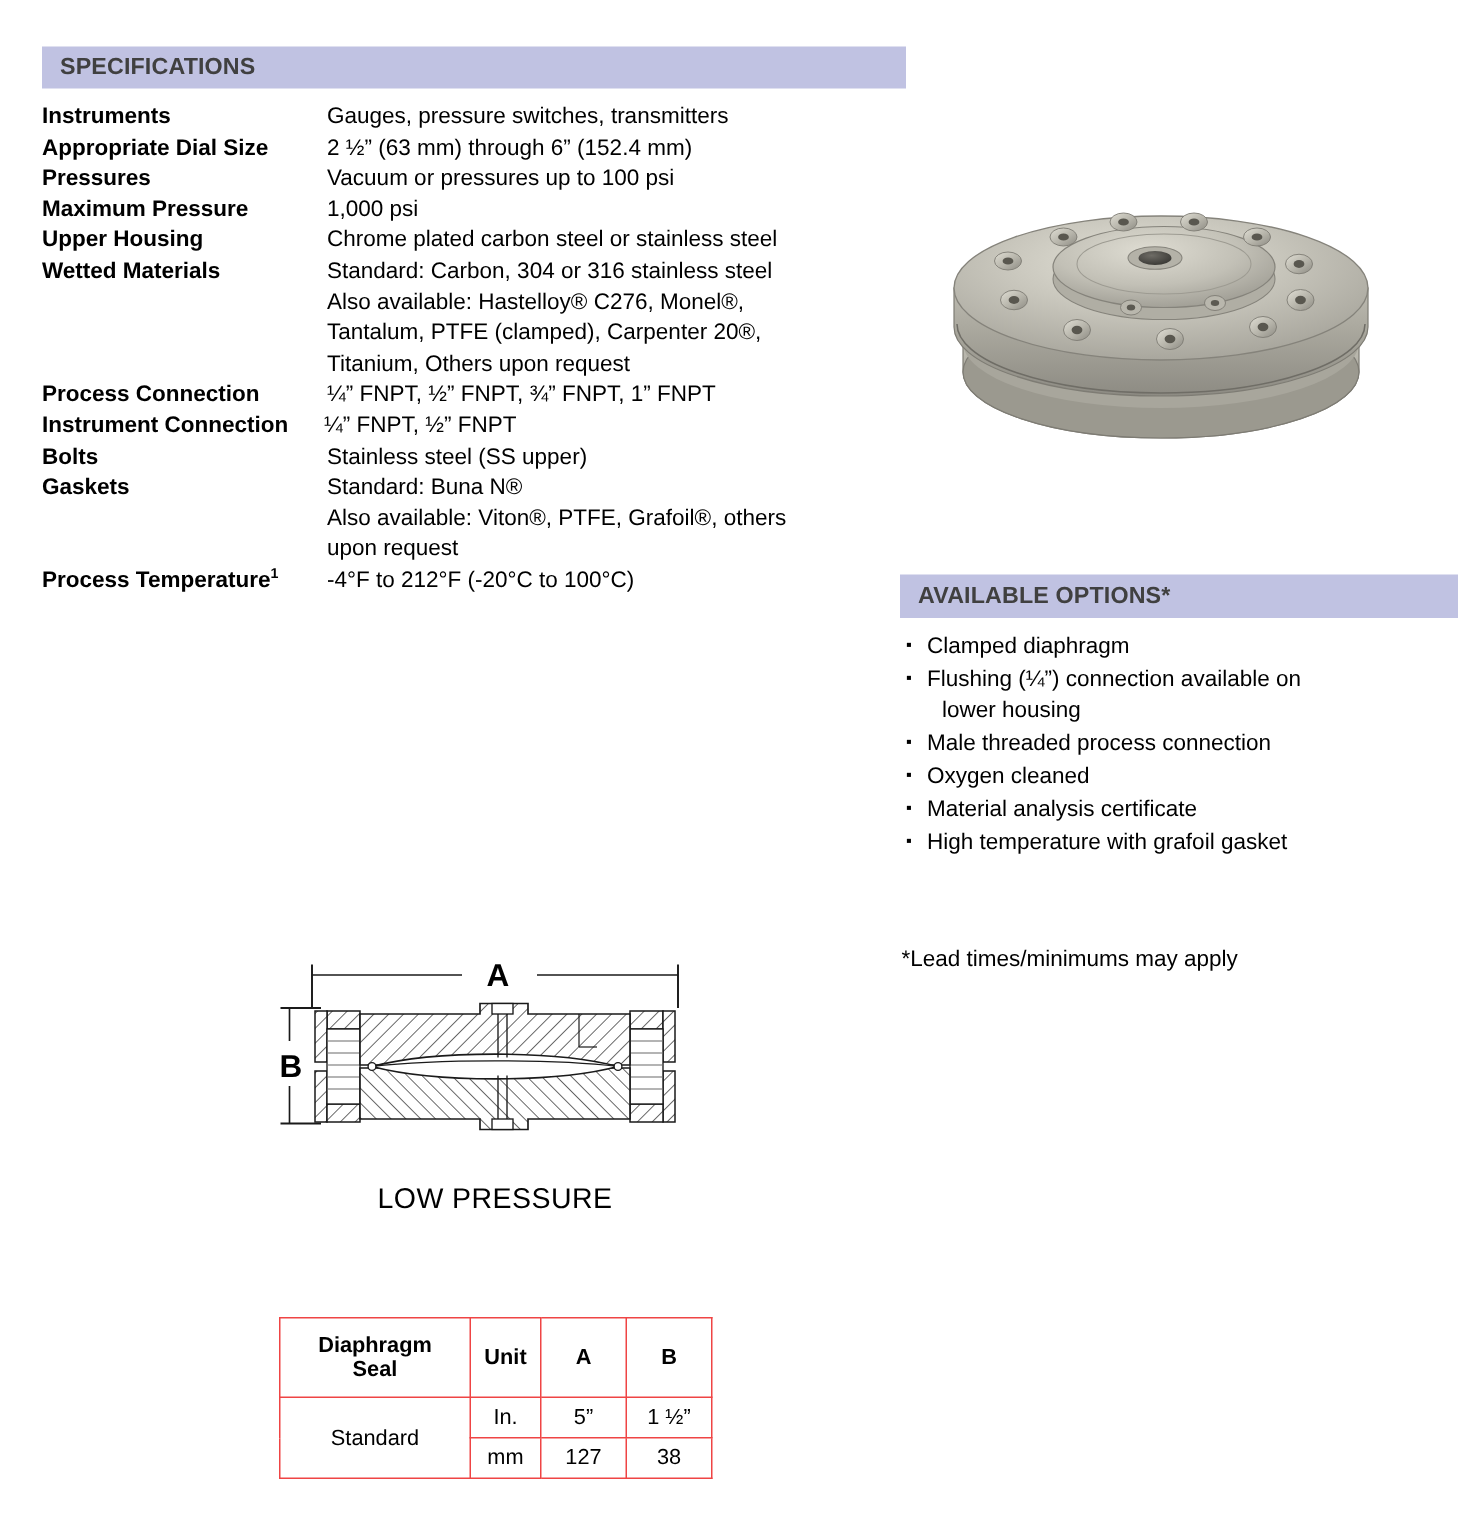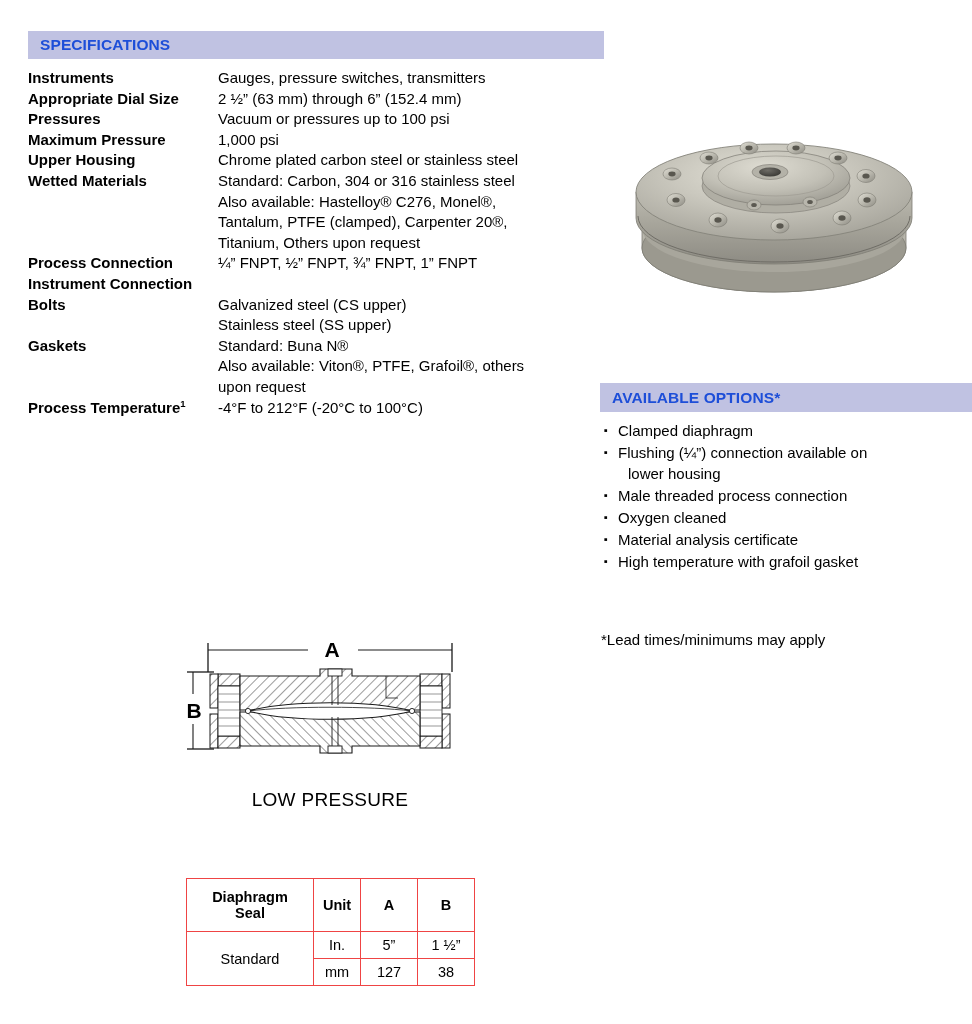--- a/index.html
+++ b/index.html
@@ -21,21 +21,21 @@
     position: absolute;
     background: #c0c2e2;
     display: flex;
     align-items: center;
   }
   .band-title {
     font-size: 15.5px;
     font-weight: bold;
     letter-spacing: 0.1px;
     padding-left: 12px;
-    color: #1d4ed8;
+    color: #404040;
   }
 
   #spec-band   { left: 28px;  top: 31px;  width: 576px; height: 28px; }
   #options-band{ left: 600px; top: 383px; width: 374px; height: 29px; }
 
   
   #spec-list {
     position: absolute;
     left: 28px;
     top: 68px;
@@ -212,26 +212,28 @@
 
   <div class="spec-row">
     <div class="spec-label">Process Connection</div>
     <div class="spec-values">
       <div>¼” FNPT, ½” FNPT, ¾” FNPT, 1” FNPT</div>
     </div>
   </div>
 
   <div class="spec-row wide">
     <div class="spec-label">Instrument Connection</div>
+    <div class="spec-values">
+      <div>¼” FNPT, ½” FNPT</div>
+    </div>
   </div>
 
   <div class="spec-row">
     <div class="spec-label">Bolts</div>
     <div class="spec-values">
-      <div>Galvanized steel (CS upper)</div>
       <div>Stainless steel (SS upper)</div>
     </div>
   </div>
 
   <div class="spec-row">
     <div class="spec-label">Gaskets</div>
     <div class="spec-values">
       <div>Standard:  Buna N®</div>
       <div>Also available:  Viton®, PTFE, Grafoil®, others</div>
       <div>upon request</div>

